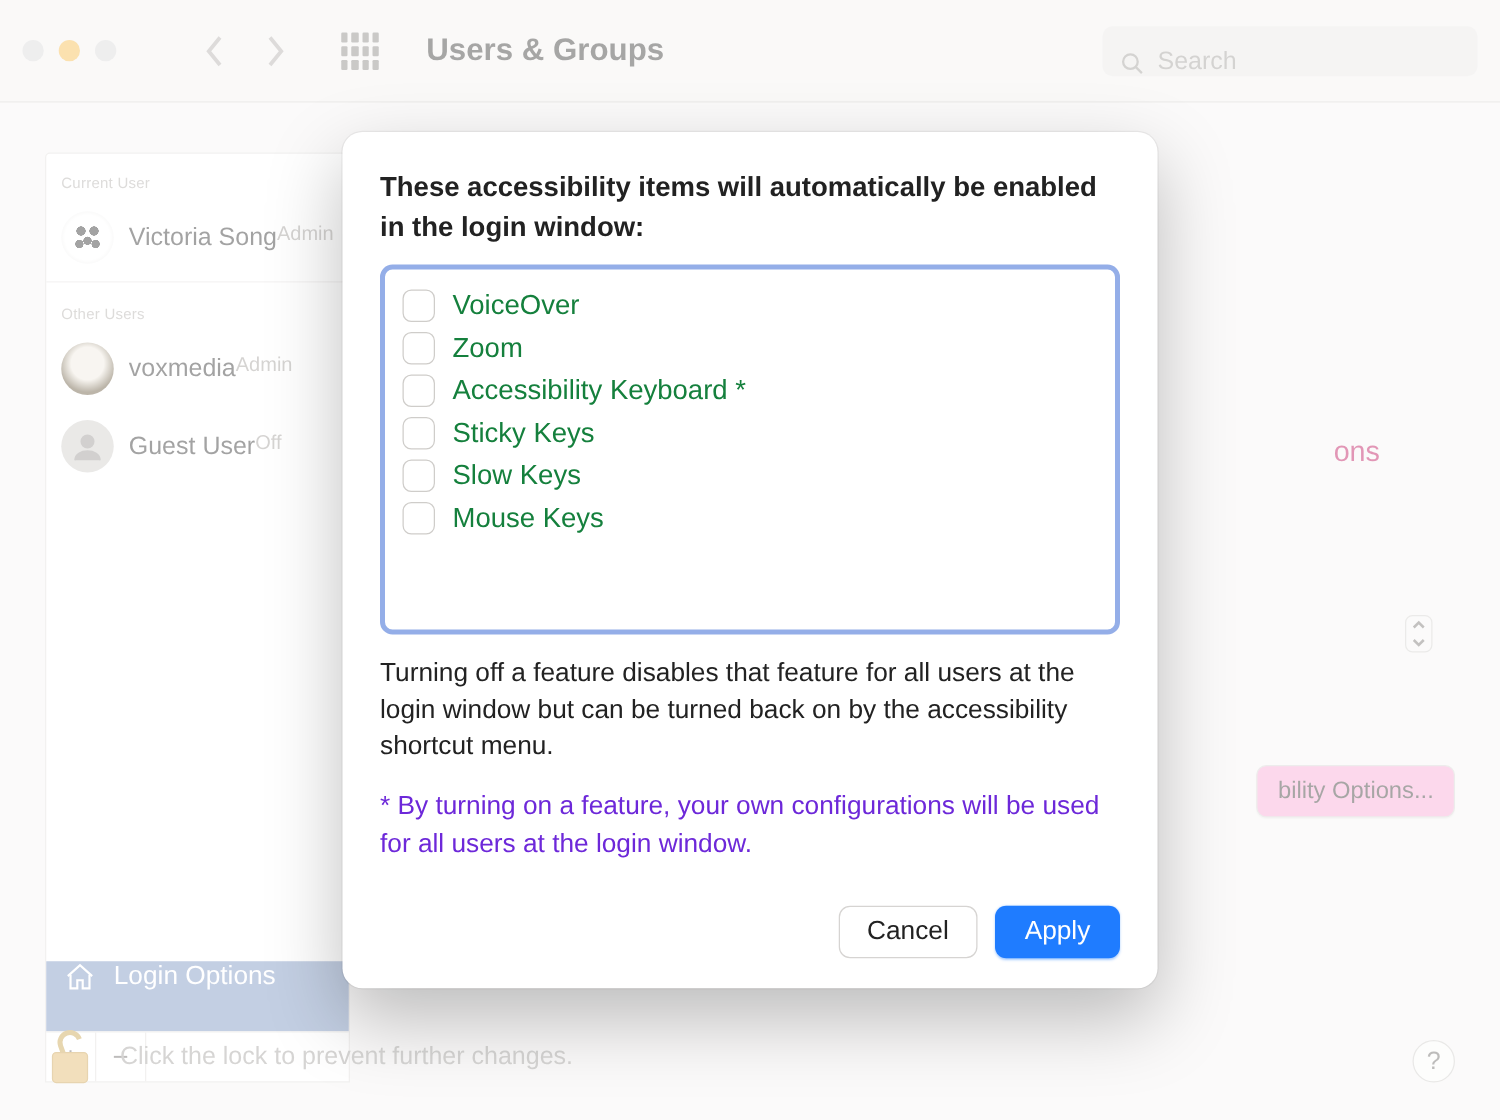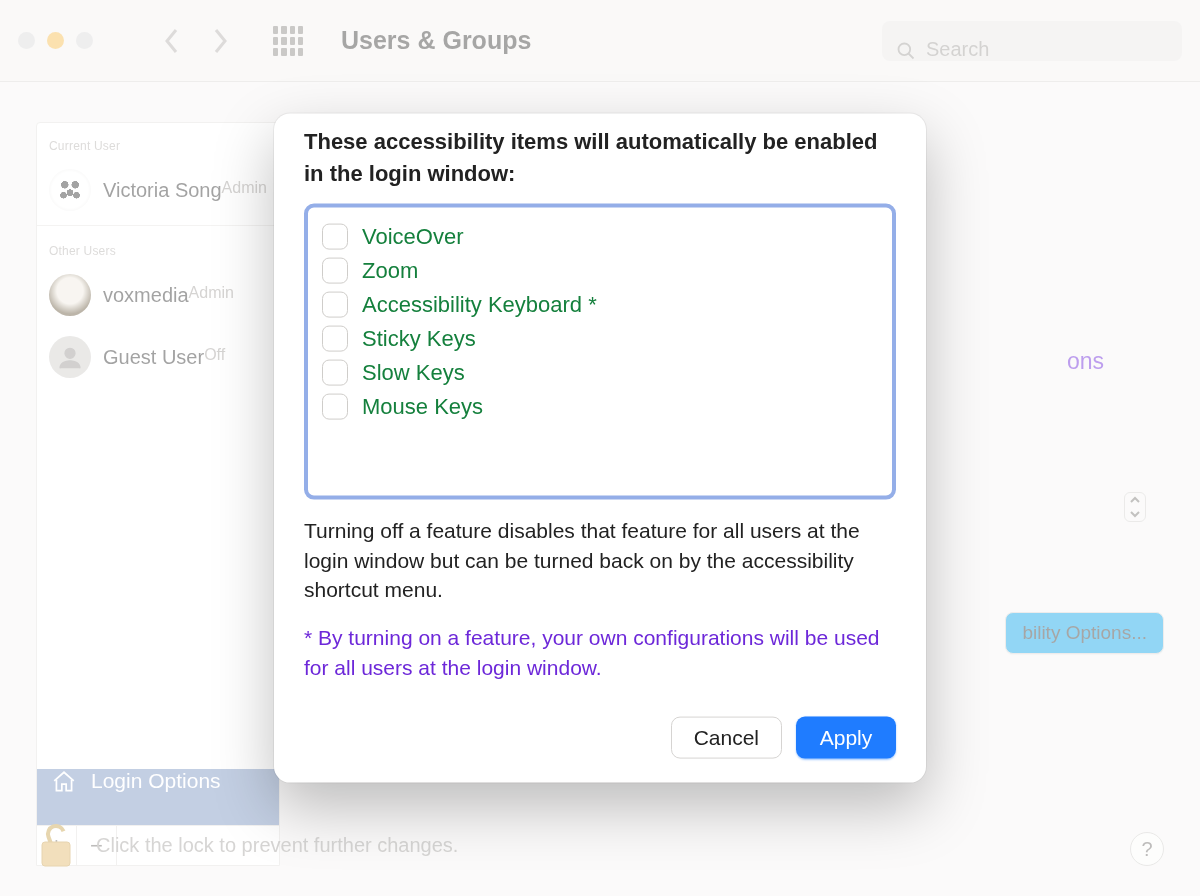--- a/index.html
+++ b/index.html
@@ -47,36 +47,36 @@
 .sb-role { font-size: 16px; color: #a39f9c; }
 .sb-divider { height:1px; background:#e7e5e3; margin: 2px 0; }
 .sb-spacer { flex:1; }
 .login-opt { height: 56px; background: #7a94c2; color: #fff; display:flex; align-items:flex-start; gap:14px; padding: 0 14px; font-size: 21px; }
 .login-opt svg { stroke:#fff; fill:none; stroke-width:1.6; }
 .sb-footer { height: 40px; border-top:1px solid #e2e0de; display:flex; }
 .sb-btn { width: 40px; display:flex; align-items:center; justify-content:center; border-right:1px solid #e2e0de; font-size: 22px; color:#6e6b68; }
 
 
 .content-right { flex:1; position:relative; }
-.peek-btn { position:absolute; right:0; top:490px; height:42px; padding: 0 16px; border:1px solid #d8d6d4; border-radius:8px; background:#0ea5e9; font-size:19px; color:#3c3b39; display:flex; align-items:center; box-shadow: 0 1px 1px rgba(0,0,0,.05); }
-.peek-word { position:absolute; right:60px; top:226px; font-size:23px; color:#6d28d9; }
+.peek-btn { position:absolute; right:0; top:490px; height:42px; padding: 0 16px; border:1px solid #d8d6d4; border-radius:8px; background:#f9a8d4; font-size:19px; color:#3c3b39; display:flex; align-items:center; box-shadow: 0 1px 1px rgba(0,0,0,.05); }
+.peek-word { position:absolute; right:60px; top:226px; font-size:23px; color:#be185d; }
 .peek-stepper { position:absolute; right:18px; top:370px; width:22px; height:30px; border:1px solid #d3d1cf; border-radius:6px; display:flex; flex-direction:column; }
 .peek-stepper div{flex:1; display:flex;align-items:center;justify-content:center;}
 .peek-stepper svg{stroke:#7a7774; fill:none; stroke-width:2;}
 
 
 .lock-row { position:absolute; left:36px; bottom:28px; display:flex; align-items:center; gap:20px; }
 .lock-icon { width:40px; height:46px; }
 .lock-text { font-size:20px; color:#a5a29f; }
 .help-btn { position:absolute; right:36px; bottom:30px; width:34px; height:34px; border-radius:50%; border:1px solid #cfcdca; display:flex; align-items:center; justify-content:center; font-size:20px; color:#6e6b68; background:#fafaf9; }
 
 
 .dim { position:absolute; inset:0; background: rgba(255,255,255,.55); }
 
-.modal { position:absolute; left:50%; top:50%; transform:translate(-50%, -50%); width:652px; background:#fff; border-radius:16px; box-shadow: 0 24px 60px rgba(0,0,0,.25), 0 0 0 1px rgba(0,0,0,.05); padding: 12px 30px 24px 30px; }
+.modal { position:absolute; left:50%; top:50%; transform:translate(-50%, -50%); width:652px; background:#fff; border-radius:16px; box-shadow: 0 24px 60px rgba(0,0,0,.25), 0 0 0 1px rgba(0,0,0,.05); padding: 28px 30px 24px 30px; }
 .modal-head { font-size:22px; font-weight:600; color:#222; line-height:1.45; margin-bottom: 14px; }
 .opt-box { border: 4px solid #94aee8; border-radius:10px; padding: 12px 14px 72px 14px; margin-bottom: 16px; }
 .opt-row { display:flex; align-items:center; gap:14px; padding: 4px 0; }
 .chk { width:26px; height:26px; border:1px solid #cfcdca; border-radius:7px; background:#fff; }
 .opt-label { font-size:22px; color:#15803d; }
 .modal-text { font-size:21px; color:#222; line-height:1.42; margin-bottom: 18px; }
 .modal-text2 { font-size:21px; color:#6d28d9; line-height:1.42; margin-bottom: 34px; }
 .modal-foot { display:flex; justify-content:flex-end; gap:14px; }
 .btn { height:42px; padding:0 22px; border-radius:9px; font-size:21px; display:flex; align-items:center; justify-content:center; }
 .btn-cancel { background:#fff; border:1px solid #d6d4d2; color:#222; }

